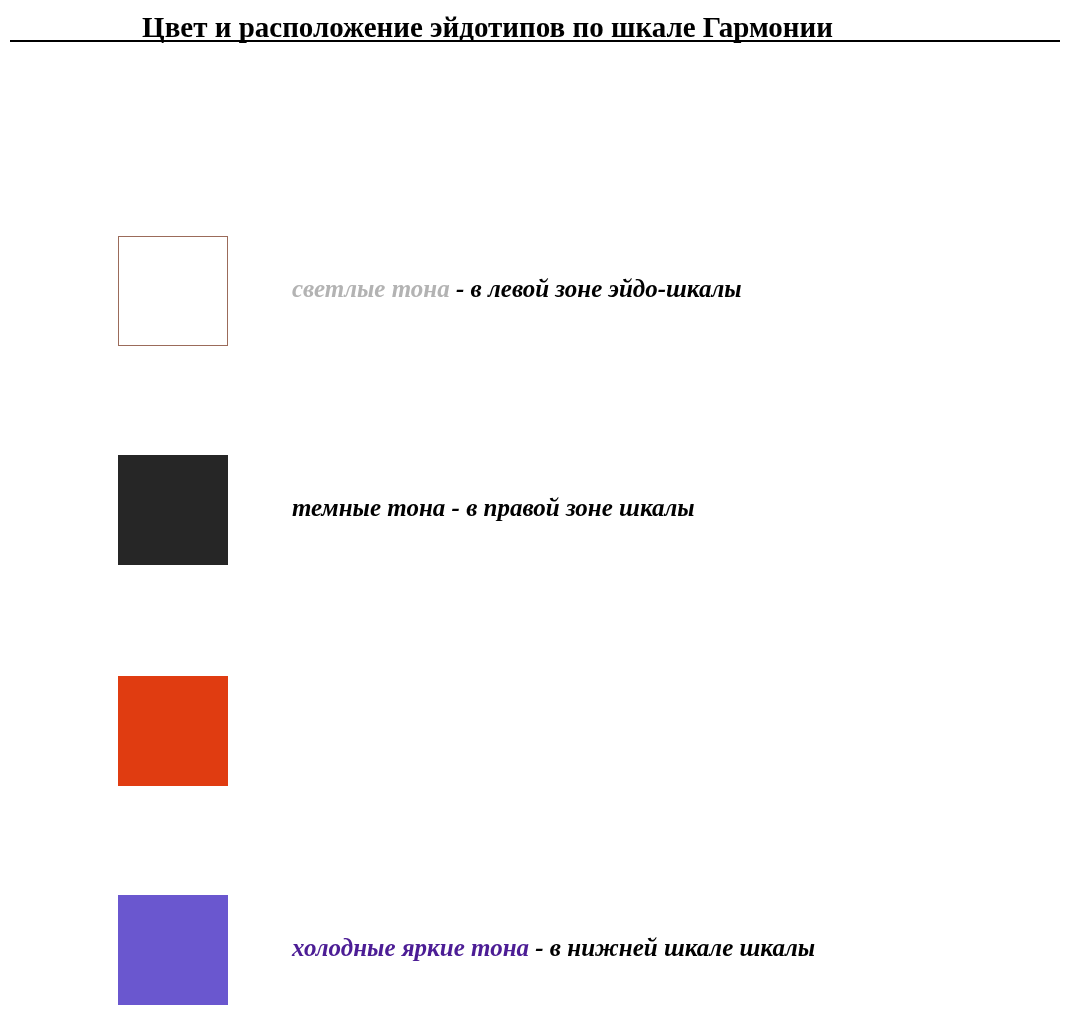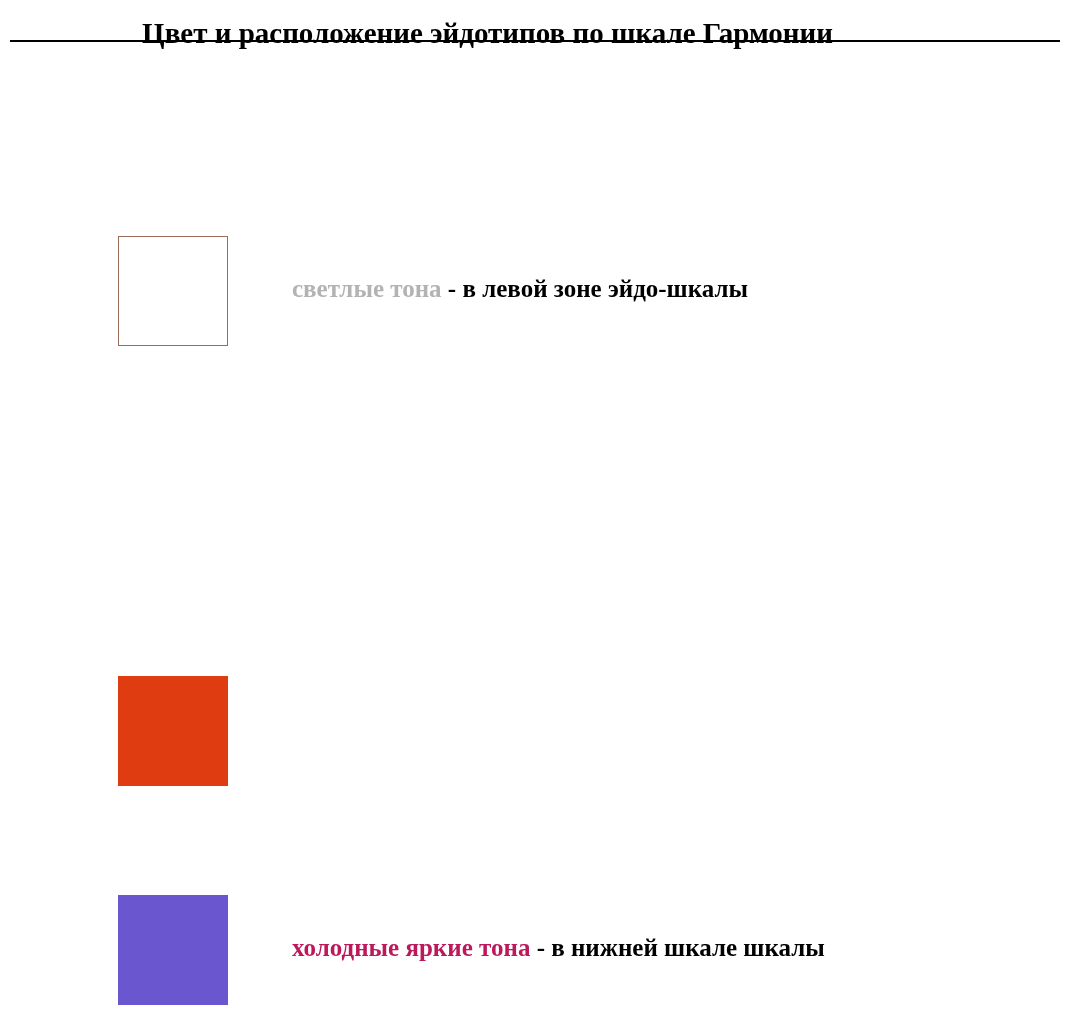--- a/index.html
+++ b/index.html
@@ -14,21 +14,21 @@
     font-family: "Liberation Serif", "DejaVu Serif", serif;
     overflow: hidden;
   }
 
   
   .title-wrap {
     position: absolute;
     left: 0;
     top: 0;
     width: 975px;
-    padding-top: 16px;
+    padding-top: 10px;
   }
   .title {
     font-family: "Liberation Serif", "DejaVu Serif", serif;
     font-size: 29px;
     font-weight: bold;
     color: #000000;
     text-align: center;
     letter-spacing: 0px;
     line-height: 34px;
     padding-bottom: 3px;
@@ -43,20 +43,21 @@
     background: #000000;
   }
 
   
   .rows {
     position: absolute;
     left: 0;
     top: 0;
     width: 872px;
     height: 1014px;
+    font-style: italic;
   }
   .row {
     position: absolute;
     left: 0;
     width: 1070px;
     height: 120px;
   }
   .swatch {
     position: absolute;
     left: 118px;
@@ -98,25 +99,31 @@
 
 <div class="rows">
 
   <div class="row" id="row-light">
     <div class="swatch" style="background: rgb(255, 255, 255); border: 1px solid rgb(155, 107, 90);"></div>
     <div class="row-text">
       <span class="tone" style="color: rgb(179, 179, 179);">светлые тона</span><span class="rest"> -  </span><span class="rest">в левой зоне эйдо-шкалы</span>
     </div>
   </div>
 
+  <div class="row" id="row-dark">
+    <div class="swatch" style="background: rgb(38, 38, 38); border: 1px solid rgb(38, 38, 38);"></div>
+    <div class="row-text">
+      <span class="tone" style="color: rgb(0, 0, 0);">темные тона</span><span class="rest"> -  </span><span class="rest">в правой зоне шкалы</span>
+    </div>
+  </div>
 
   <div class="row" id="row-warm">
     <div class="swatch" style="background: rgb(224, 60, 17); border: 1px solid rgb(224, 60, 17);"></div>
   </div>
 
   <div class="row" id="row-cool">
     <div class="swatch" style="background: rgb(106, 87, 207); border: 1px solid rgb(106, 87, 207);"></div>
     <div class="row-text">
-      <span class="tone" style="color: #be185d;">холодные яркие тона</span><span class="rest"> -  </span><span class="rest">в нижней шкале шкалы</span>
+      <span class="tone" style="color: #4c1d95;">холодные яркие тона</span><span class="rest"> -  </span><span class="rest">в нижней шкале шкалы</span>
     </div>
   </div>
 
 </div>
 
 </body></html>

